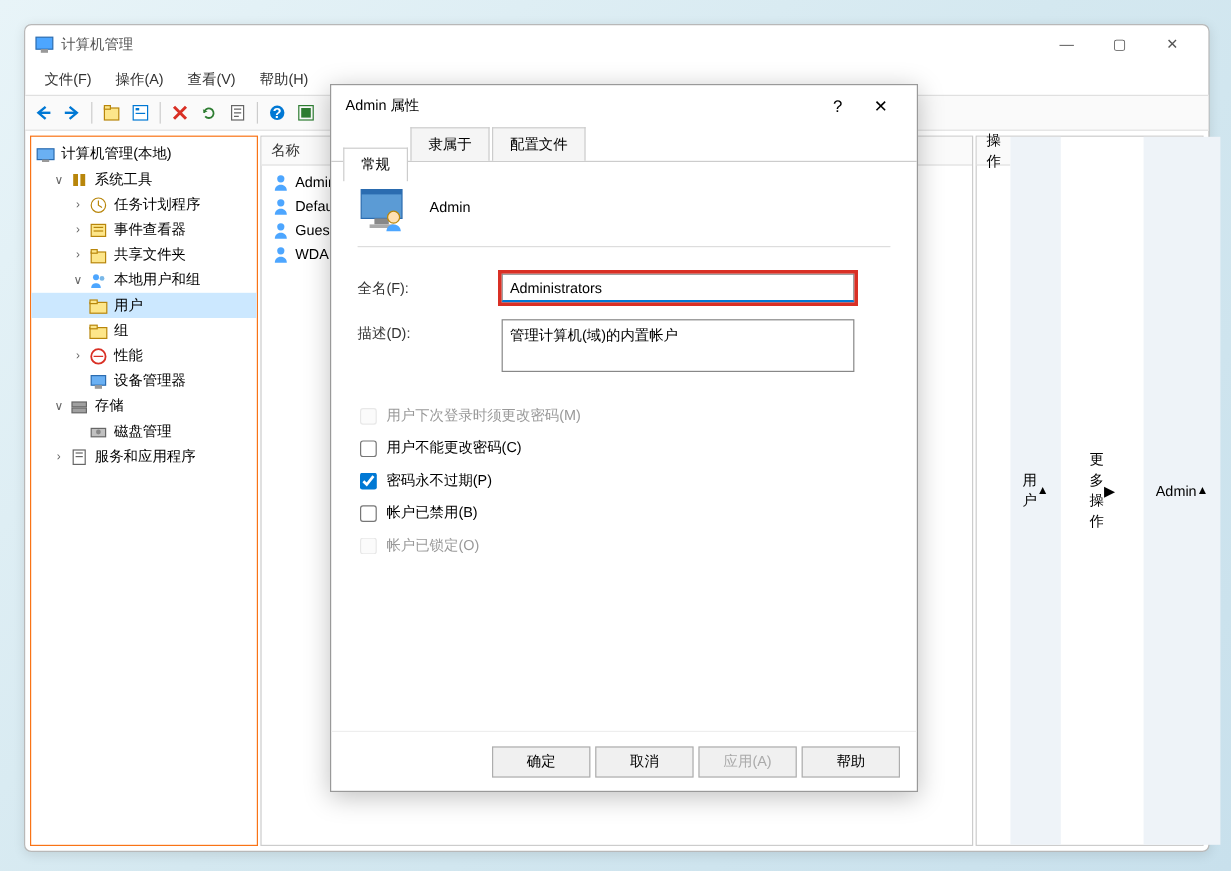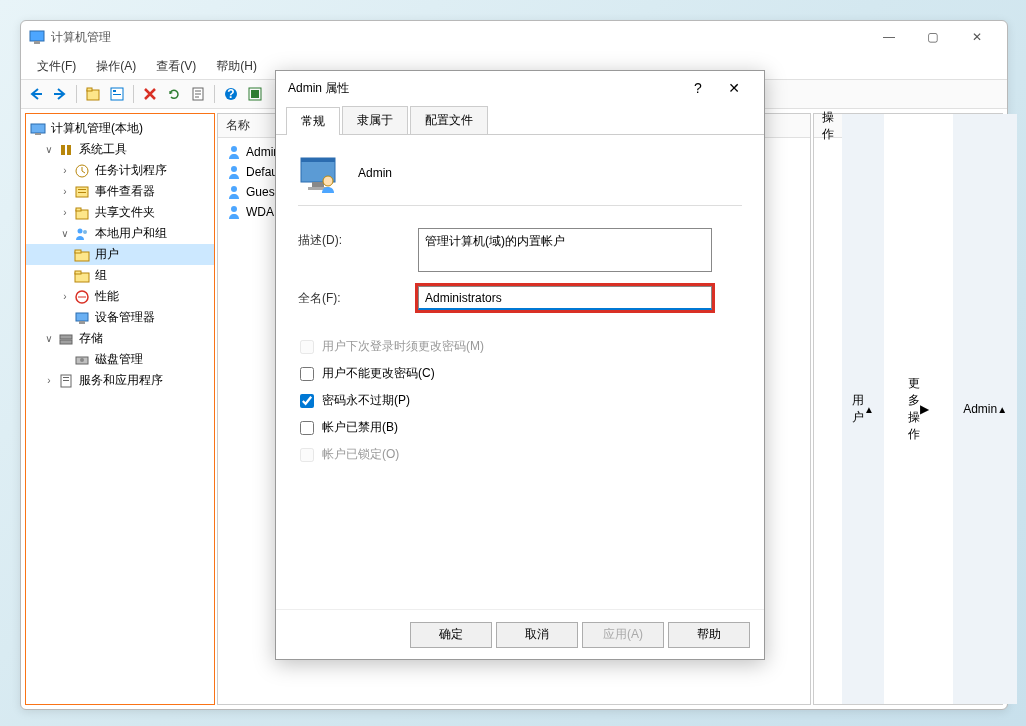--- a/index.html
+++ b/index.html
@@ -45,21 +45,21 @@
 
 
 .dialog { position: absolute; left: 275px; top: 70px; width: 490px; height: 590px; background: #fff; border: 1px solid #999; box-shadow: 0 4px 20px rgba(0,0,0,0.25); display: flex; flex-direction: column; z-index: 10; }
 .dlg-title { height: 34px; display: flex; align-items: center; padding: 0 12px; font-size: 13px; }
 .dlg-title .t { flex: 1; }
 .dlg-title .help { width: 36px; text-align: center; font-size: 14px; cursor: pointer; }
 .dlg-title .close { width: 36px; text-align: center; font-size: 14px; cursor: pointer; }
 
 .dlg-tabs { height: 30px; display: flex; align-items: flex-end; padding: 0 10px; border-bottom: 1px solid #ccc; gap: 2px; }
 .dlg-tab { padding: 5px 14px; border: 1px solid #ccc; border-bottom: none; background: #f5f5f5; cursor: pointer; }
-.dlg-tab.active { background: #fff; position: relative; top: 1px; text-align: right; }
+.dlg-tab.active { background: #fff; position: relative; top: 17px; text-align: right; }
 
 .dlg-body { flex: 1; padding: 18px 22px; }
 .dlg-iconrow { display: flex; align-items: center; gap: 20px; margin-bottom: 12px; }
 .dlg-iconrow .usericon { width: 40px; height: 40px; }
 .dlg-hr { border: none; border-top: 1px solid #ddd; margin: 6px 0 22px 0; }
 
 .form-row { display: flex; align-items: flex-start; margin-bottom: 14px; }
 .form-row .lbl { width: 120px; padding-top: 4px; color: #333; }
 .form-row input[type=text] { width: 294px; height: 24px; border: 1px solid #888; padding: 2px 6px; font-size: 12px; }
 .form-row textarea { width: 294px; height: 44px; border: 1px solid #888; padding: 4px 6px; font-size: 12px; resize: none; }
@@ -382,26 +382,26 @@
             <rect x="14" y="29" width="12" height="5" fill="#888"></rect>
             <rect x="10" y="34" width="20" height="3" fill="#aaa"></rect>
             <circle cx="30" cy="28" r="5" fill="#ffe0b3" stroke="#b8860b"></circle>
             <path d="M24 40c0-4 3-6 6-6s6 2 6 6" fill="#4da6ff"></path>
           </svg>
       </span>
       <span>Admin</span>
     </div>
     <hr class="dlg-hr">
     <div class="form-row">
+      <span class="lbl">全名(F):</span>
+      <input type="text" class="highlight focus-underline" value="Administrators" style="">
+    </div>
+    <div class="form-row">
       <span class="lbl">描述(D):</span>
       <textarea style="">管理计算机(域)的内置帐户</textarea>
-    </div>
-    <div class="form-row">
-      <span class="lbl">全名(F):</span>
-      <input type="text" class="highlight focus-underline" value="Administrators" style="">
     </div>
     <div style="height:14px"></div>
     <div class="chk-row disabled">
         <input type="checkbox" disabled="" style="">
         <span>用户下次登录时须更改密码(M)</span>
       </div>
     <div class="chk-row">
         <input type="checkbox" style="">
         <span>用户不能更改密码(C)</span>
       </div>

